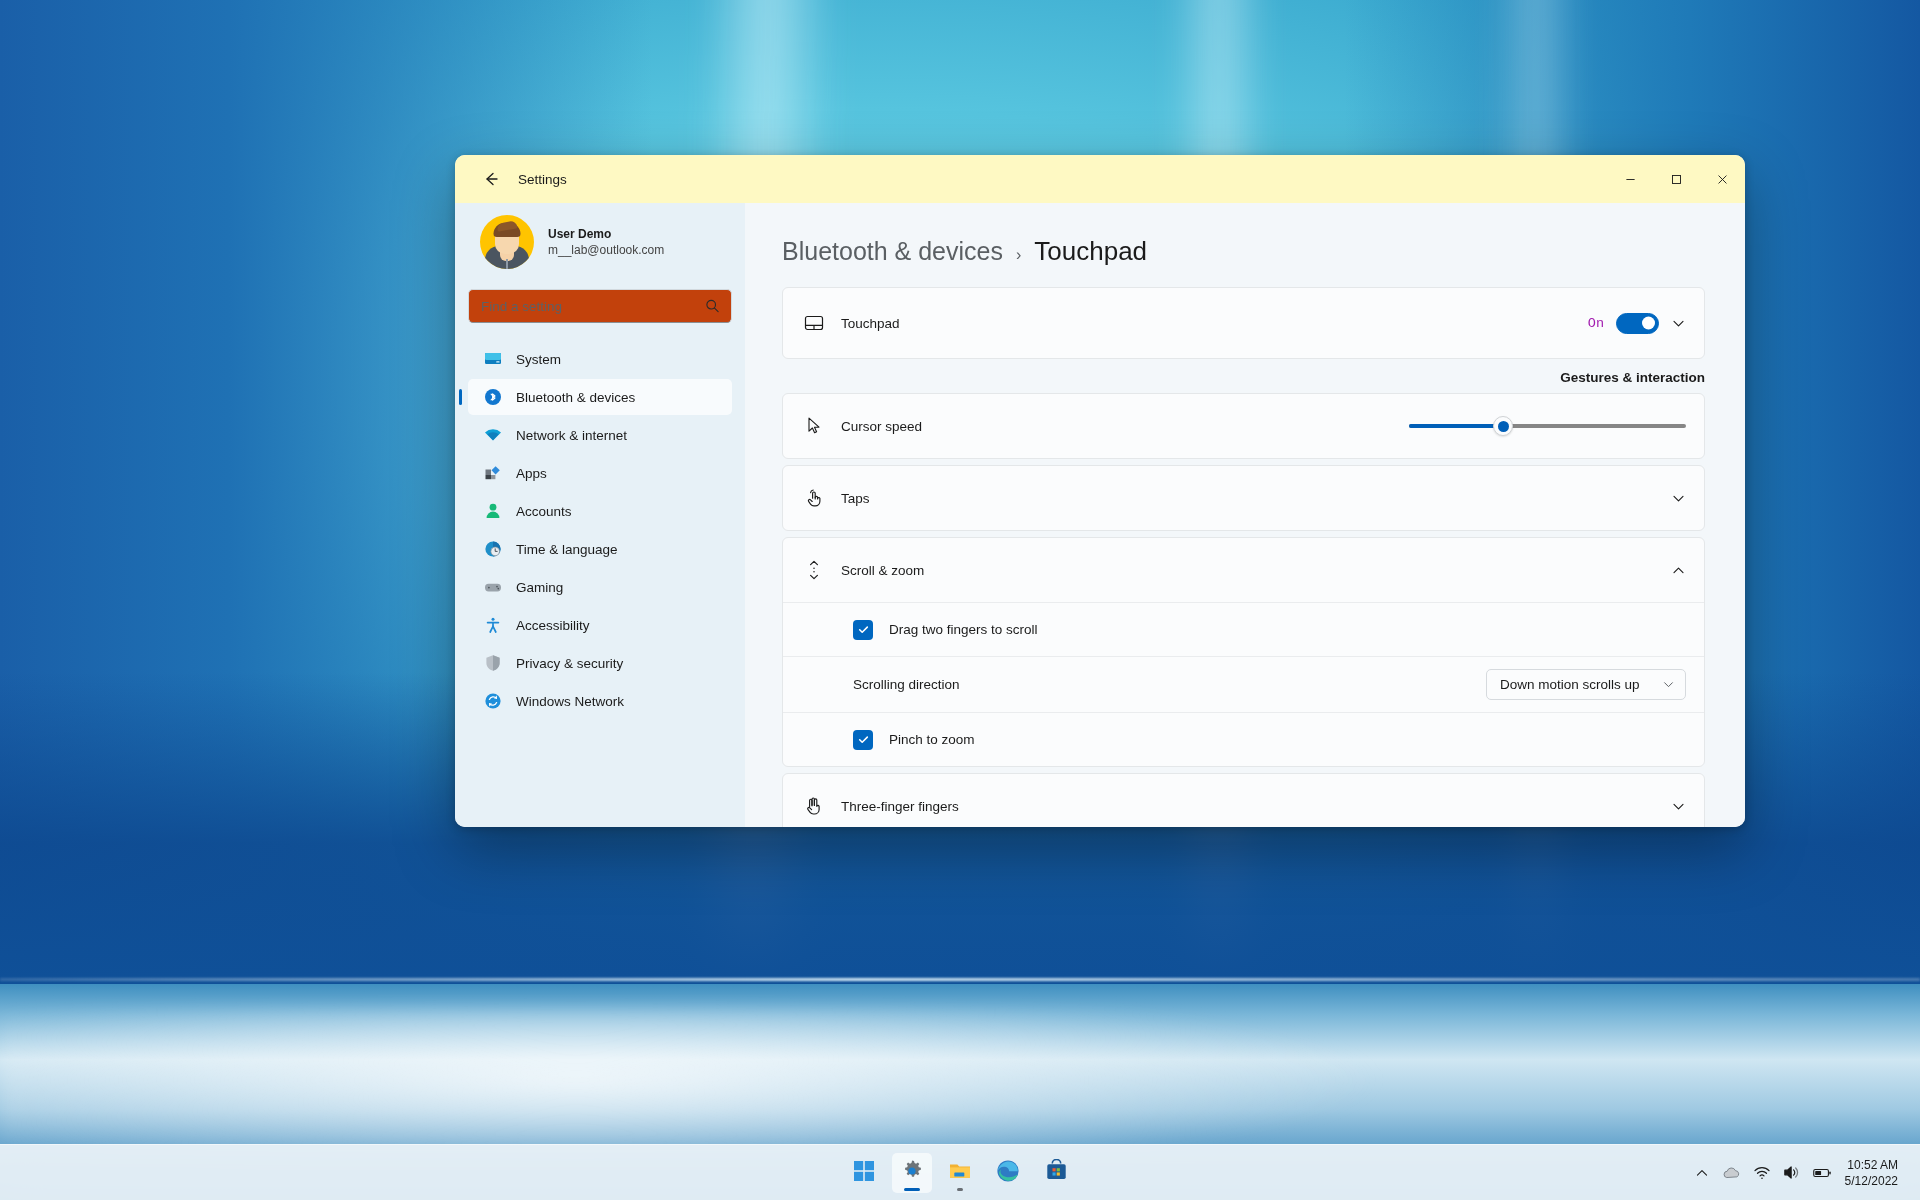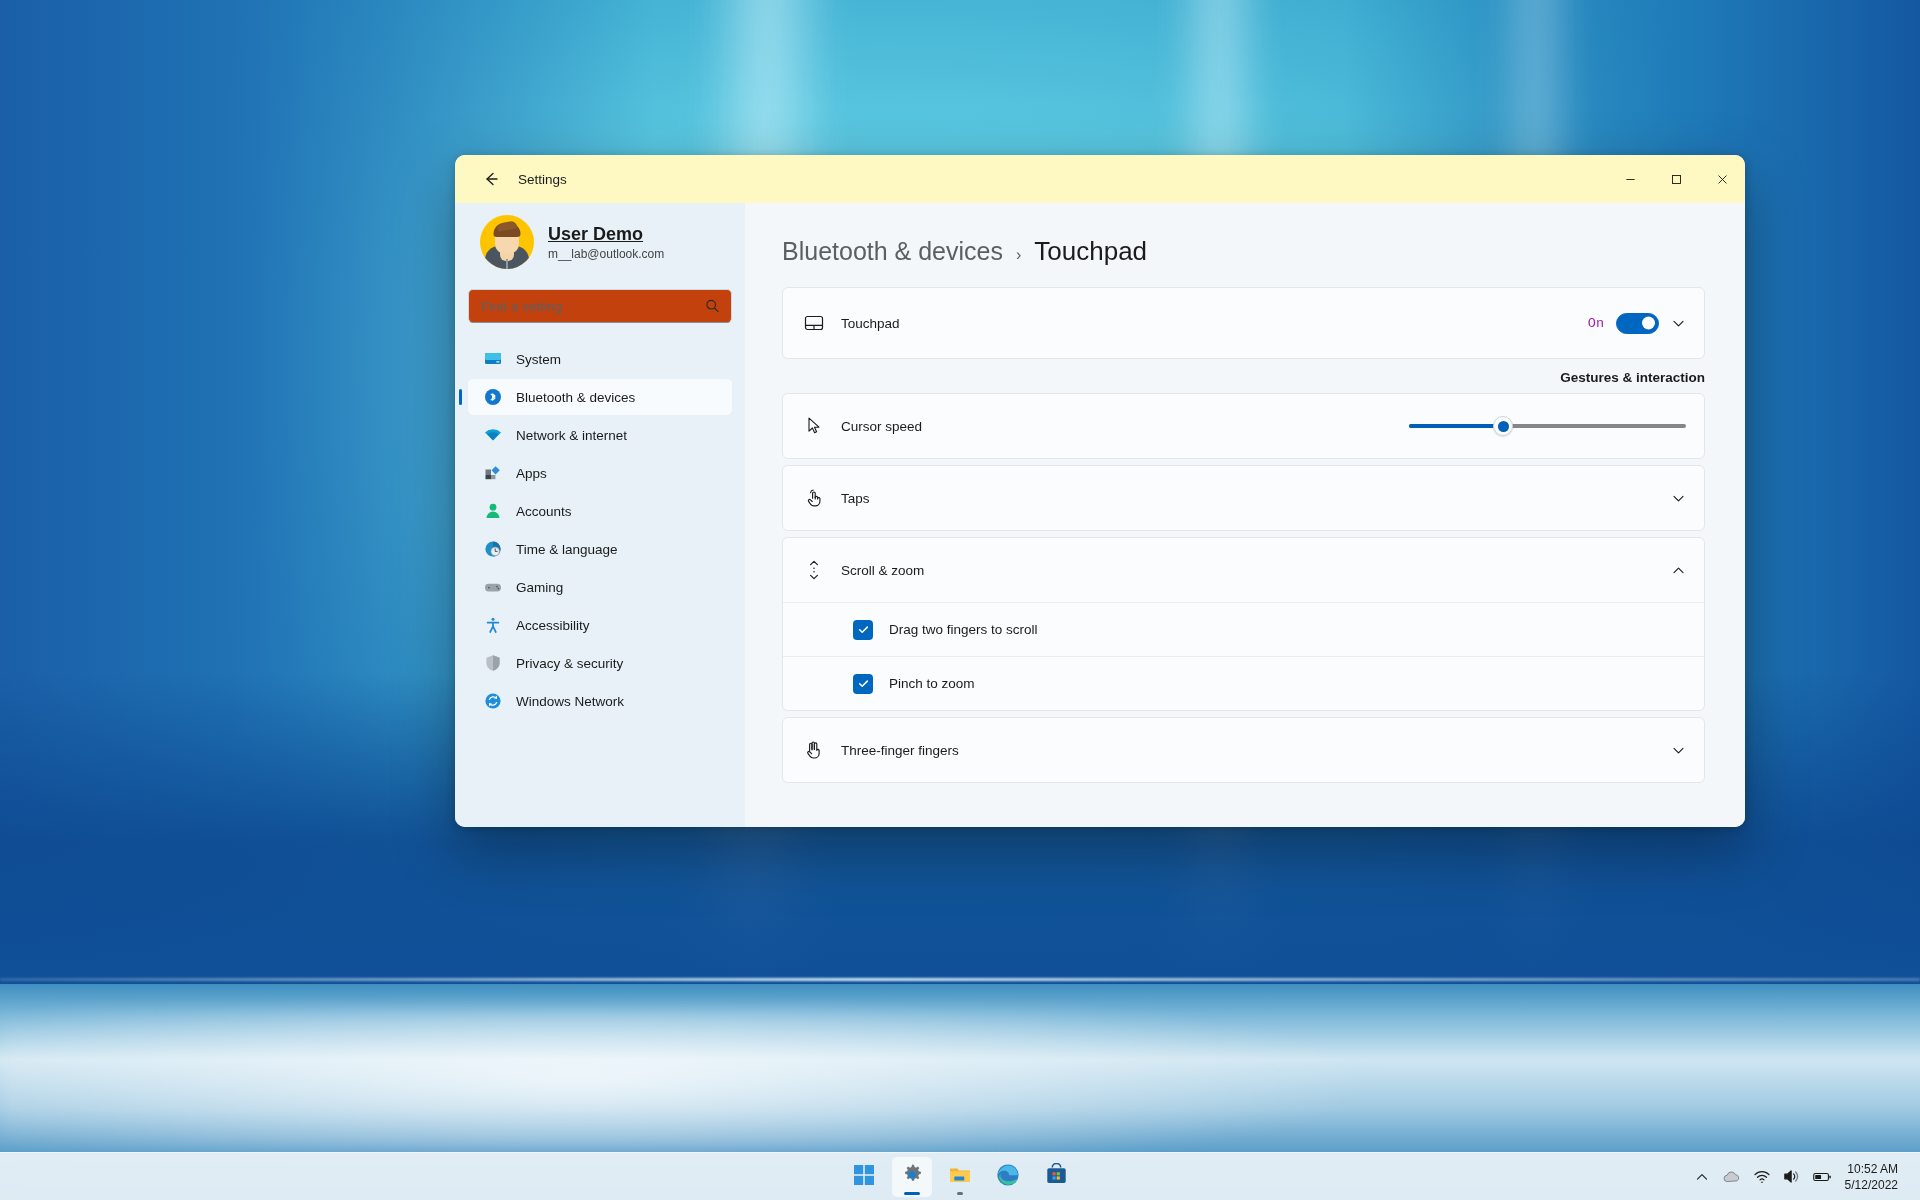--- a/index.html
+++ b/index.html
@@ -150,21 +150,21 @@
   .av-hair2 {
     position: absolute; left: 50%; top: 7px; transform: translateX(-50%) rotate(-10deg);
     width: 20px; height: 8px; background: #8c5729;
     border-radius: 10px 10px 2px 2px;
   }
   .av-zip {
     position: absolute; left: 50%; bottom: 0; transform: translateX(-50%);
     width: 2px; height: 10px; background: #8f9aa5;
   }
   .acct-text { display: flex; flex-direction: column; gap: 2px; }
-  .acct-name { font-size: 18px; font-weight: bold; color: #1b1b1b; text-decoration: underline; }
+  .acct-name { font-size: 12px; font-weight: bold; color: #1b1b1b; }
   .acct-mail { font-size: 12px; color: #444; }
 
   .searchbox {
     position: relative;
     height: 34px;
     margin: 6px 0 18px 0;
     background: #c2410c;
     border: 1px solid #d2d9de;
     border-bottom: 1px solid #8a8f94;
     border-radius: 5px;
@@ -290,21 +290,21 @@
     border: 1px solid #d6dade; border-radius: 5px;
     background: #fbfcfd;
     display: flex; align-items: center; justify-content: space-between;
     gap: 12px; padding: 0 10px 0 13px;
     font-size: 13.5px; color: #1b1b1b;
   }
   .dropdown .chev { width: 13px; height: 13px; color: #5a5f63; }
 
   
   #taskbar {
-    position: absolute; left: 0; right: 0; bottom: 0; height: 48px;
+    position: absolute; left: 0; right: 0; bottom: 0; height: 56px;
     background: rgba(238,244,249,.92);
     backdrop-filter: blur(20px);
     display: flex; align-items: center;
     border-top: 1px solid rgba(255,255,255,.5);
   }
   .tb-center {
     position: absolute; left: 50%; transform: translateX(-50%);
     display: flex; align-items: center; gap: 8px;
   }
   .tb-btn {
@@ -615,20 +615,31 @@
 
         <div class="sub-card check-row">
           <span class="checkbox">
             <svg viewBox="0 0 16 16" fill="none" stroke="currentColor" stroke-width="1.9">
                 <path d="M3.3 8.3 L6.4 11.4 L12.7 5.1" stroke-linecap="round" stroke-linejoin="round"></path>
               </svg>
           </span>
           <span class="check-label">Drag two fingers to scroll</span>
         </div>
 
+        <div class="sub-card sel-row">
+          <span class="sel-label">Scrolling direction</span>
+          <span class="dropdown">
+            <span>Down motion scrolls up</span>
+            <span class="chev">
+              <svg viewBox="0 0 16 16" fill="none" stroke="currentColor" stroke-width="1.2">
+                  <path d="M3.2 5.8 L8 10.6 L12.8 5.8" stroke-linecap="round" stroke-linejoin="round"></path>
+                </svg>
+            </span>
+          </span>
+        </div>
 
         <div class="sub-card check-row">
           <span class="checkbox">
             <svg viewBox="0 0 16 16" fill="none" stroke="currentColor" stroke-width="1.9">
                 <path d="M3.3 8.3 L6.4 11.4 L12.7 5.1" stroke-linecap="round" stroke-linejoin="round"></path>
               </svg>
           </span>
           <span class="check-label">Pinch to zoom</span>
         </div>
       </div>

